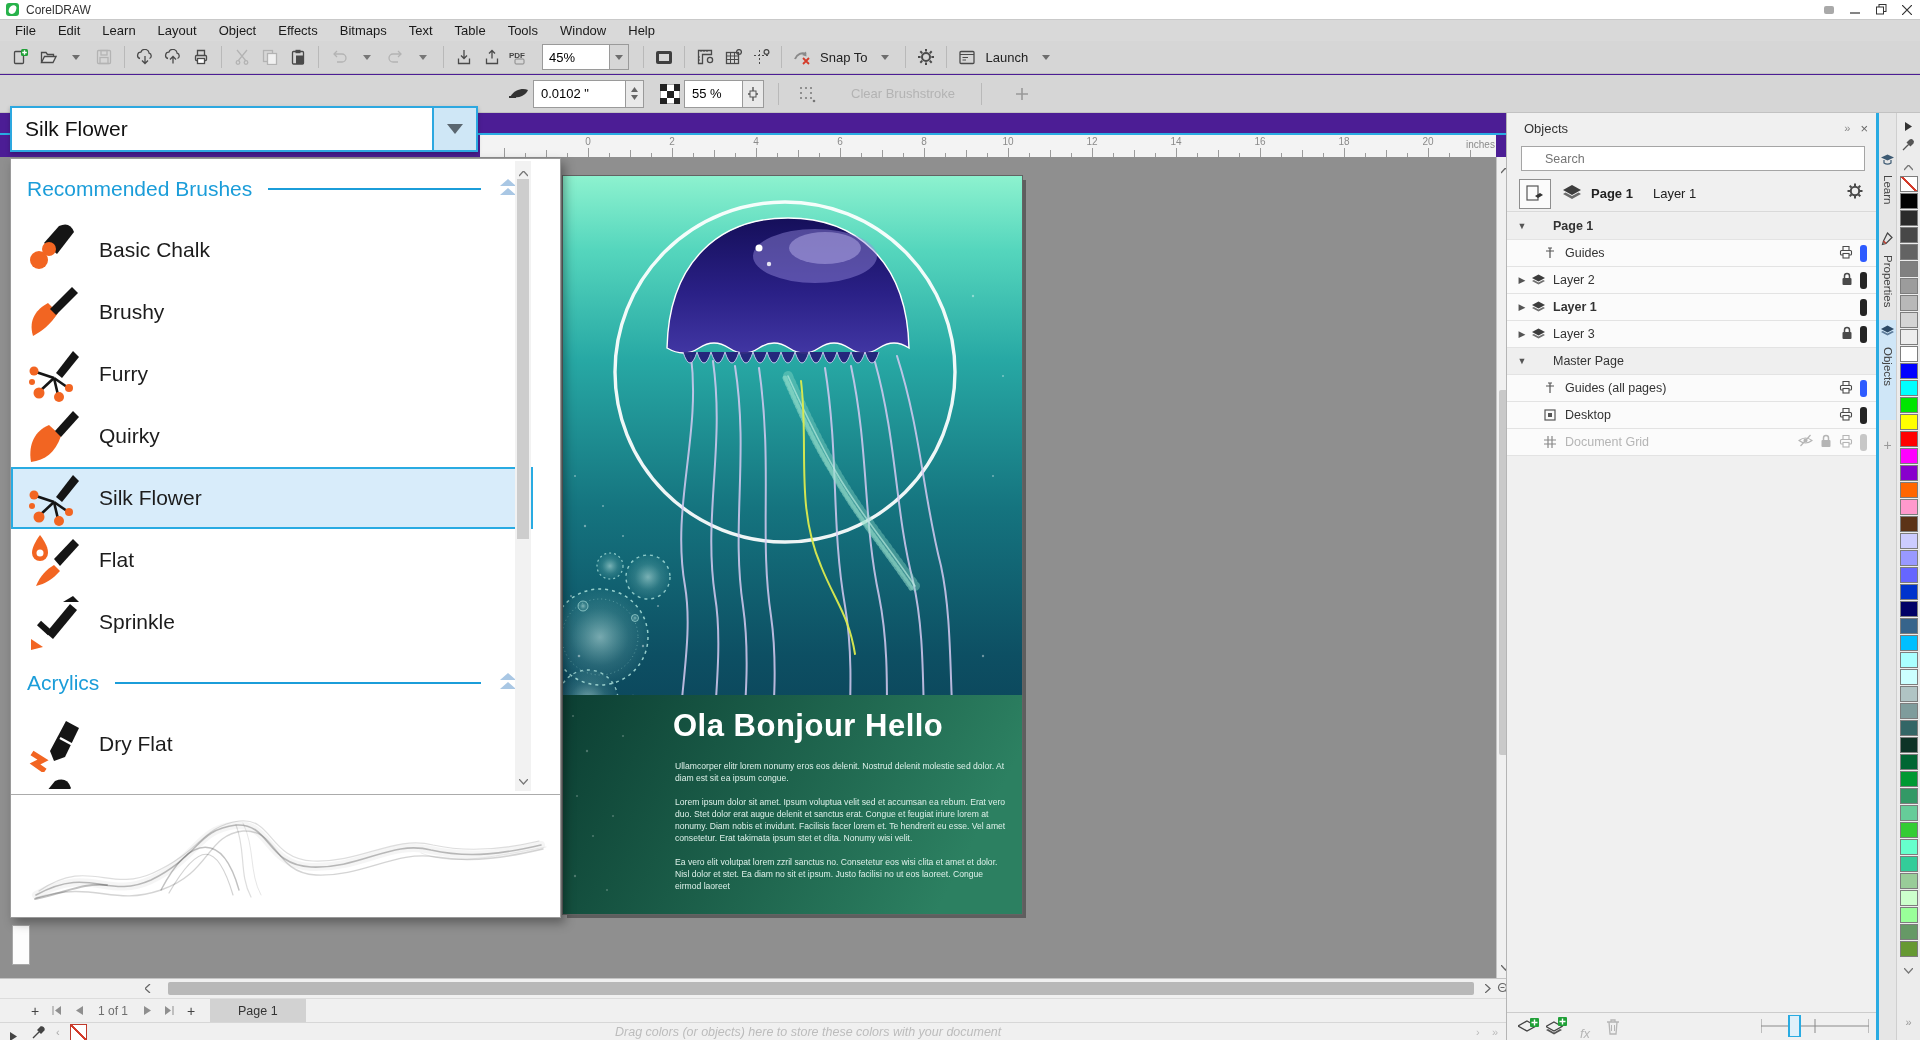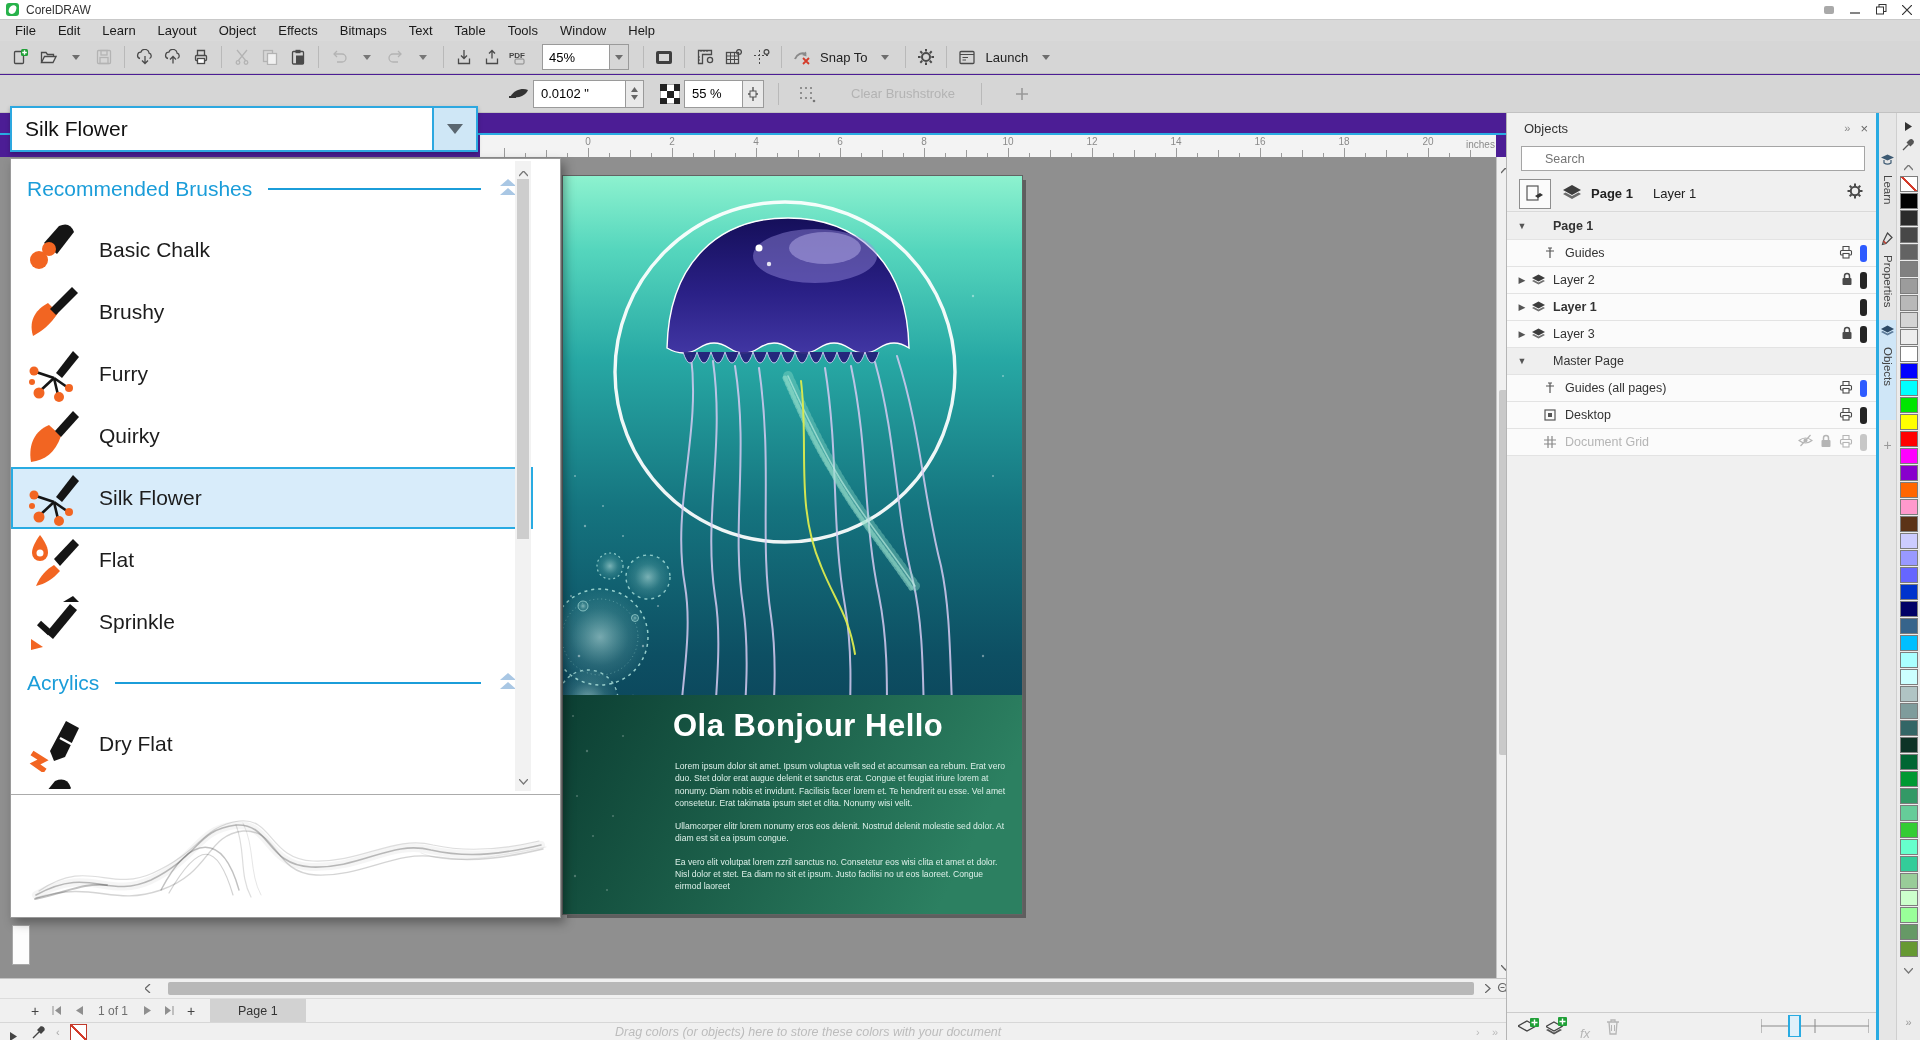--- a/index.html
+++ b/index.html
@@ -561,22 +561,22 @@
             <circle cx="14" cy="620" r="1"></circle>
             <circle cx="30" cy="660" r="1"></circle>
           <circle cx="12" cy="700" r="1.2"></circle>
             <circle cx="44" cy="714" r="1"></circle>
             <circle cx="60" cy="560" r="1"></circle>
             <circle cx="50" cy="640" r="1"></circle>
         </g>
       </svg>
       <div class="poster-heading">Ola Bonjour Hello</div>
       <div class="poster-paras">
+        <p>Ullamcorper elitr lorem nonumy eros eos delenit. Nostrud delenit molestie sed dolor. At diam est sit ea ipsum congue.</p>
         <p>Lorem ipsum dolor sit amet. Ipsum voluptua velit sed et accumsan ea rebum. Erat vero duo. Stet dolor erat augue delenit et sanctus erat. Congue et feugiat iriure lorem at nonumy. Diam nobis et invidunt. Facilisis facer lorem et. Te hendrerit eu esse. Vel amet consetetur. Erat takimata ipsum stet et clita. Nonumy wisi velit.</p>
-        <p>Ullamcorper elitr lorem nonumy eros eos delenit. Nostrud delenit molestie sed dolor. At diam est sit ea ipsum congue.</p>
         <p>Ea vero elit volutpat lorem zzril sanctus no. Consetetur eos wisi clita et amet et dolor. Nisl dolor et stet. Ea diam no sit et ipsum. Justo facilisi no ut eos laoreet. Congue eirmod laoreet</p>
       </div>
     </div>
   </div>
 
   <div class="toolbox-sliver"></div>
   <span class="vinches">inches</span>
 
   <div class="vscroll">
     <span class="abs" style="left:4px;top:3px;"><svg width="9" height="6">

